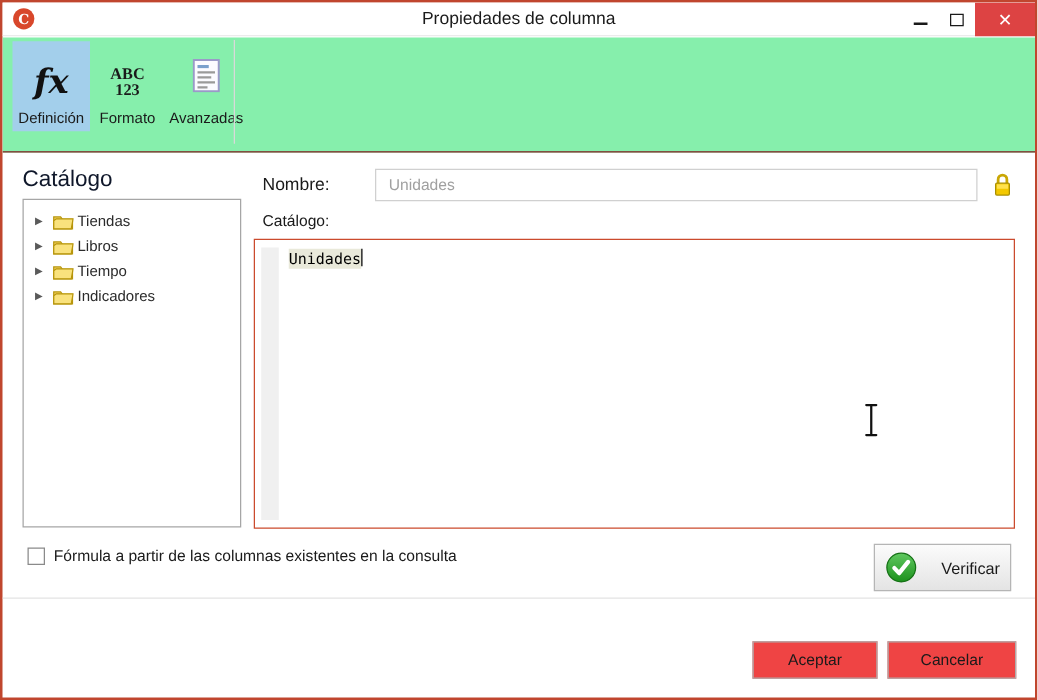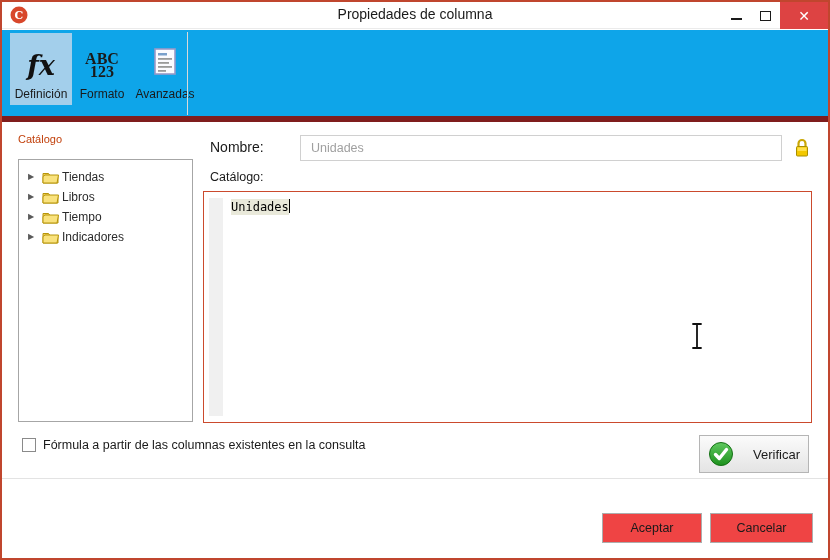--- a/index.html
+++ b/index.html
@@ -11,33 +11,33 @@
   
   .titlebar { position:absolute; left:0; top:0; right:0; height:27px; background:#fff; border-bottom:1px solid #ebebeb; }
   .app-icon { position:absolute; left:8px; top:4px; width:18px; height:18px; }
   .title { position:absolute; left:0; right:0; top:4px; text-align:center; font-size:14px; color:#1a1a1a; }
   .controls { position:absolute; right:0; top:0; height:27px; display:flex; }
   .ctrl { width:29px; height:27px; display:flex; align-items:center; justify-content:center; cursor:default; }
   .min-glyph { width:11px; height:2px; background:#1a1a1a; margin-top:6px; }
   .max-glyph { width:11px; height:10px; border:1.5px solid #1a1a1a; background:#fff; }
   .ctrl.close { width:48px; background:#dd4343; color:#fff; font-size:14px; }
   
-  .ribbon { position:absolute; left:0; right:0; top:28px; height:92px; background:#0ea5e9; border-bottom:6px solid #7f1d1d; }
+  .ribbon { position:absolute; left:0; right:0; top:28px; height:92px; background:#86efac; border-bottom:1px solid #7f1d1d; }
   .ribbon .vdivider { position:absolute; left:185px; top:2px; width:1px; height:83px; background:#d9d9d9; }
   .rbtn { position:absolute; top:3px; height:72px; display:flex; flex-direction:column; align-items:center; justify-content:flex-end; padding-bottom:4px; }
   .rbtn .rlabel { font-size:12px; color:#1a1a1a; line-height:14px; }
   .rbtn.selected { background:#a3cfeb; }
   .rbtn-def { left:8px; width:62px; }
   .rbtn-fmt { left:71px; width:58px; }
   .rbtn-adv { left:130px; width:66px; }
   .fx-glyph { font-family:"DejaVu Serif", serif; font-style:italic; font-weight:bold; font-size:27px; color:#111; line-height:30px; margin-bottom:6px; }
-  .abc-glyph { font-family:"Liberation Serif", serif; font-weight:bold; font-size:16px; color:#1a1a1a; line-height:13px; text-align:center; margin-bottom:9px; }
+  .abc-glyph { font-family:"Liberation Serif", serif; font-weight:bold; font-size:13px; color:#1a1a1a; line-height:13px; text-align:center; margin-bottom:9px; }
   .adv-glyph { margin-bottom:8px; }
   
-  .catalog-label { position:absolute; left:16px; top:131px; font-size:11px; color:#c2410c; }
+  .catalog-label { position:absolute; left:16px; top:131px; font-size:18px; color:#0f172a; }
   .tree { position:absolute; left:16px; top:157px; width:175px; height:263px; border:1px solid #a6a6a6; background:#fff; padding-top:7px; }
   .tree-row { display:flex; align-items:center; height:20px; padding-left:9px; }
   .tree-arrow { width:14px; font-size:8px; color:#5a5a5a; line-height:20px; }
   .tree-folder { width:20px; display:flex; align-items:center; }
   .tree-label { font-size:12px; color:#2b2b2b; }
   
   .name-label { position:absolute; left:208px; top:137px; font-size:14px; color:#1a1a1a; }
   .name-input { position:absolute; left:298px; top:133px; width:482px; height:26px; border:1px solid #d0d0d0; background:#fff;
     font-family:"Liberation Sans", sans-serif; font-size:12.5px; color:#a0a0a0; padding:0 10px; outline:none; }
   .lock { position:absolute; left:792px; top:135px; }

